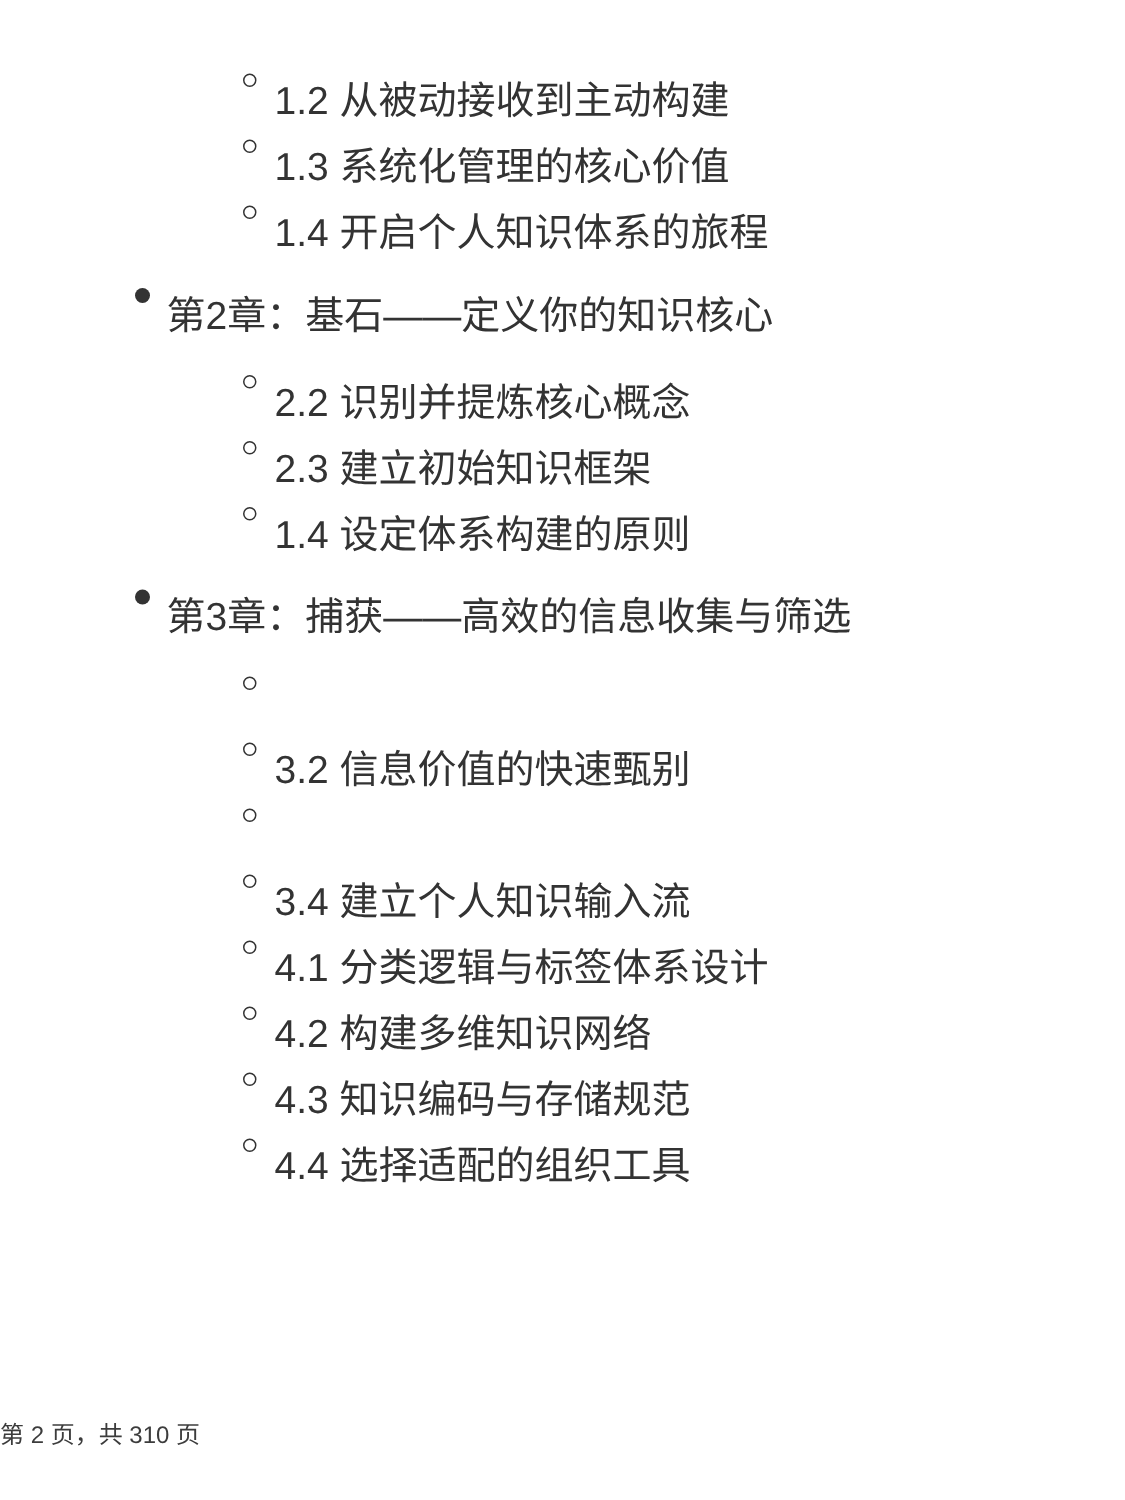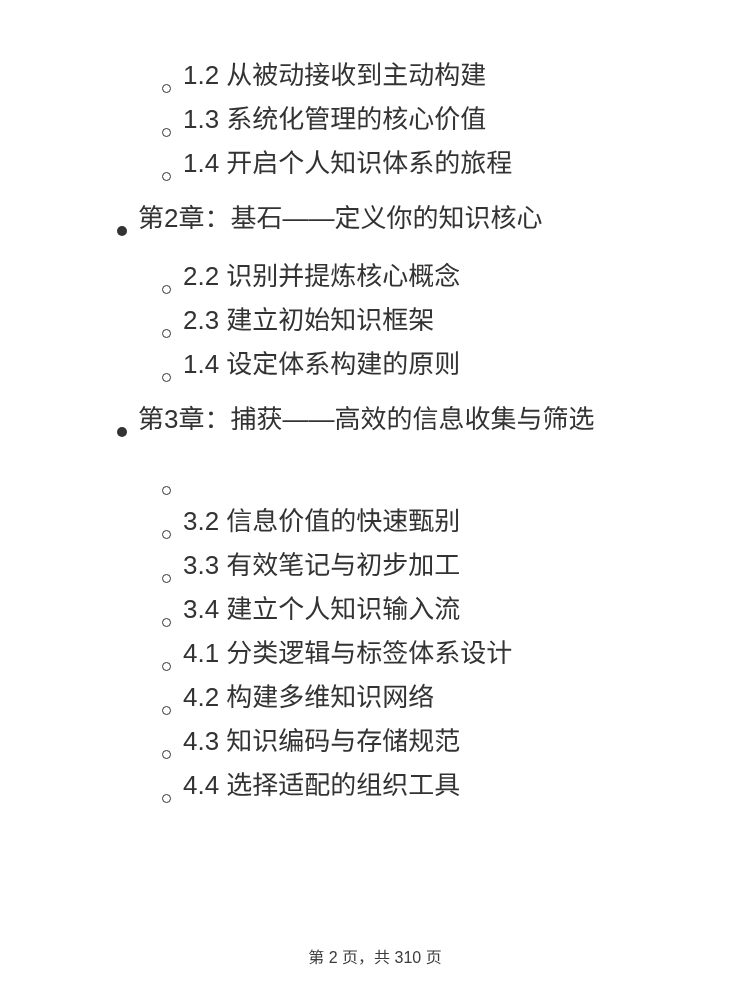--- a/index.html
+++ b/index.html
@@ -13,28 +13,28 @@
     color: #333333;
     font-family: "Liberation Sans", sans-serif;
     position: relative;
     overflow: hidden;
   }
   .content {
     padding-top: 49px;
   }
   .row {
     display: flex;
-    align-items: flex-end;
+    align-items: flex-start;
     height: 44px;
     font-size: 26px;
     line-height: 36px;
     white-space: nowrap;
   }
   .row.chapter {
-    padding-left: 117px;
+    padding-left: 90px;
     margin-top: 11px;
     margin-bottom: 14px;
   }
   .row.sub {
     padding-left: 162px;
   }
   .bullet {
     flex: 0 0 auto;
     border-radius: 50%;
   }
@@ -53,21 +53,21 @@
     margin-right: 12px;
   }
   .label {
     flex: 0 0 auto;
   }
   .footer {
     position: absolute;
     left: 0;
     right: 0;
     top: 948px;
-    text-align: center;
+    text-align: left;
     font-size: 16px;
     line-height: 20px;
     color: #3c3c3c;
   }
 </style>
 </head>
 <body>
 
 <div class="content">
 
@@ -107,21 +107,20 @@
   </div>
   <div class="row sub">
     <span class="bullet"></span>
   </div>
   <div class="row sub">
     <span class="bullet"></span>
     <span class="label">3.2 信息价值的快速甄别</span>
   </div>
   <div class="row sub">
     <span class="bullet"></span>
-    <span class="label">3.3 有效笔记与初步加工</span>
   </div>
   <div class="row sub">
     <span class="bullet"></span>
     <span class="label">3.4 建立个人知识输入流</span>
   </div>
 
   <div class="row sub">
     <span class="bullet"></span>
     <span class="label">4.1 分类逻辑与标签体系设计</span>
   </div>

